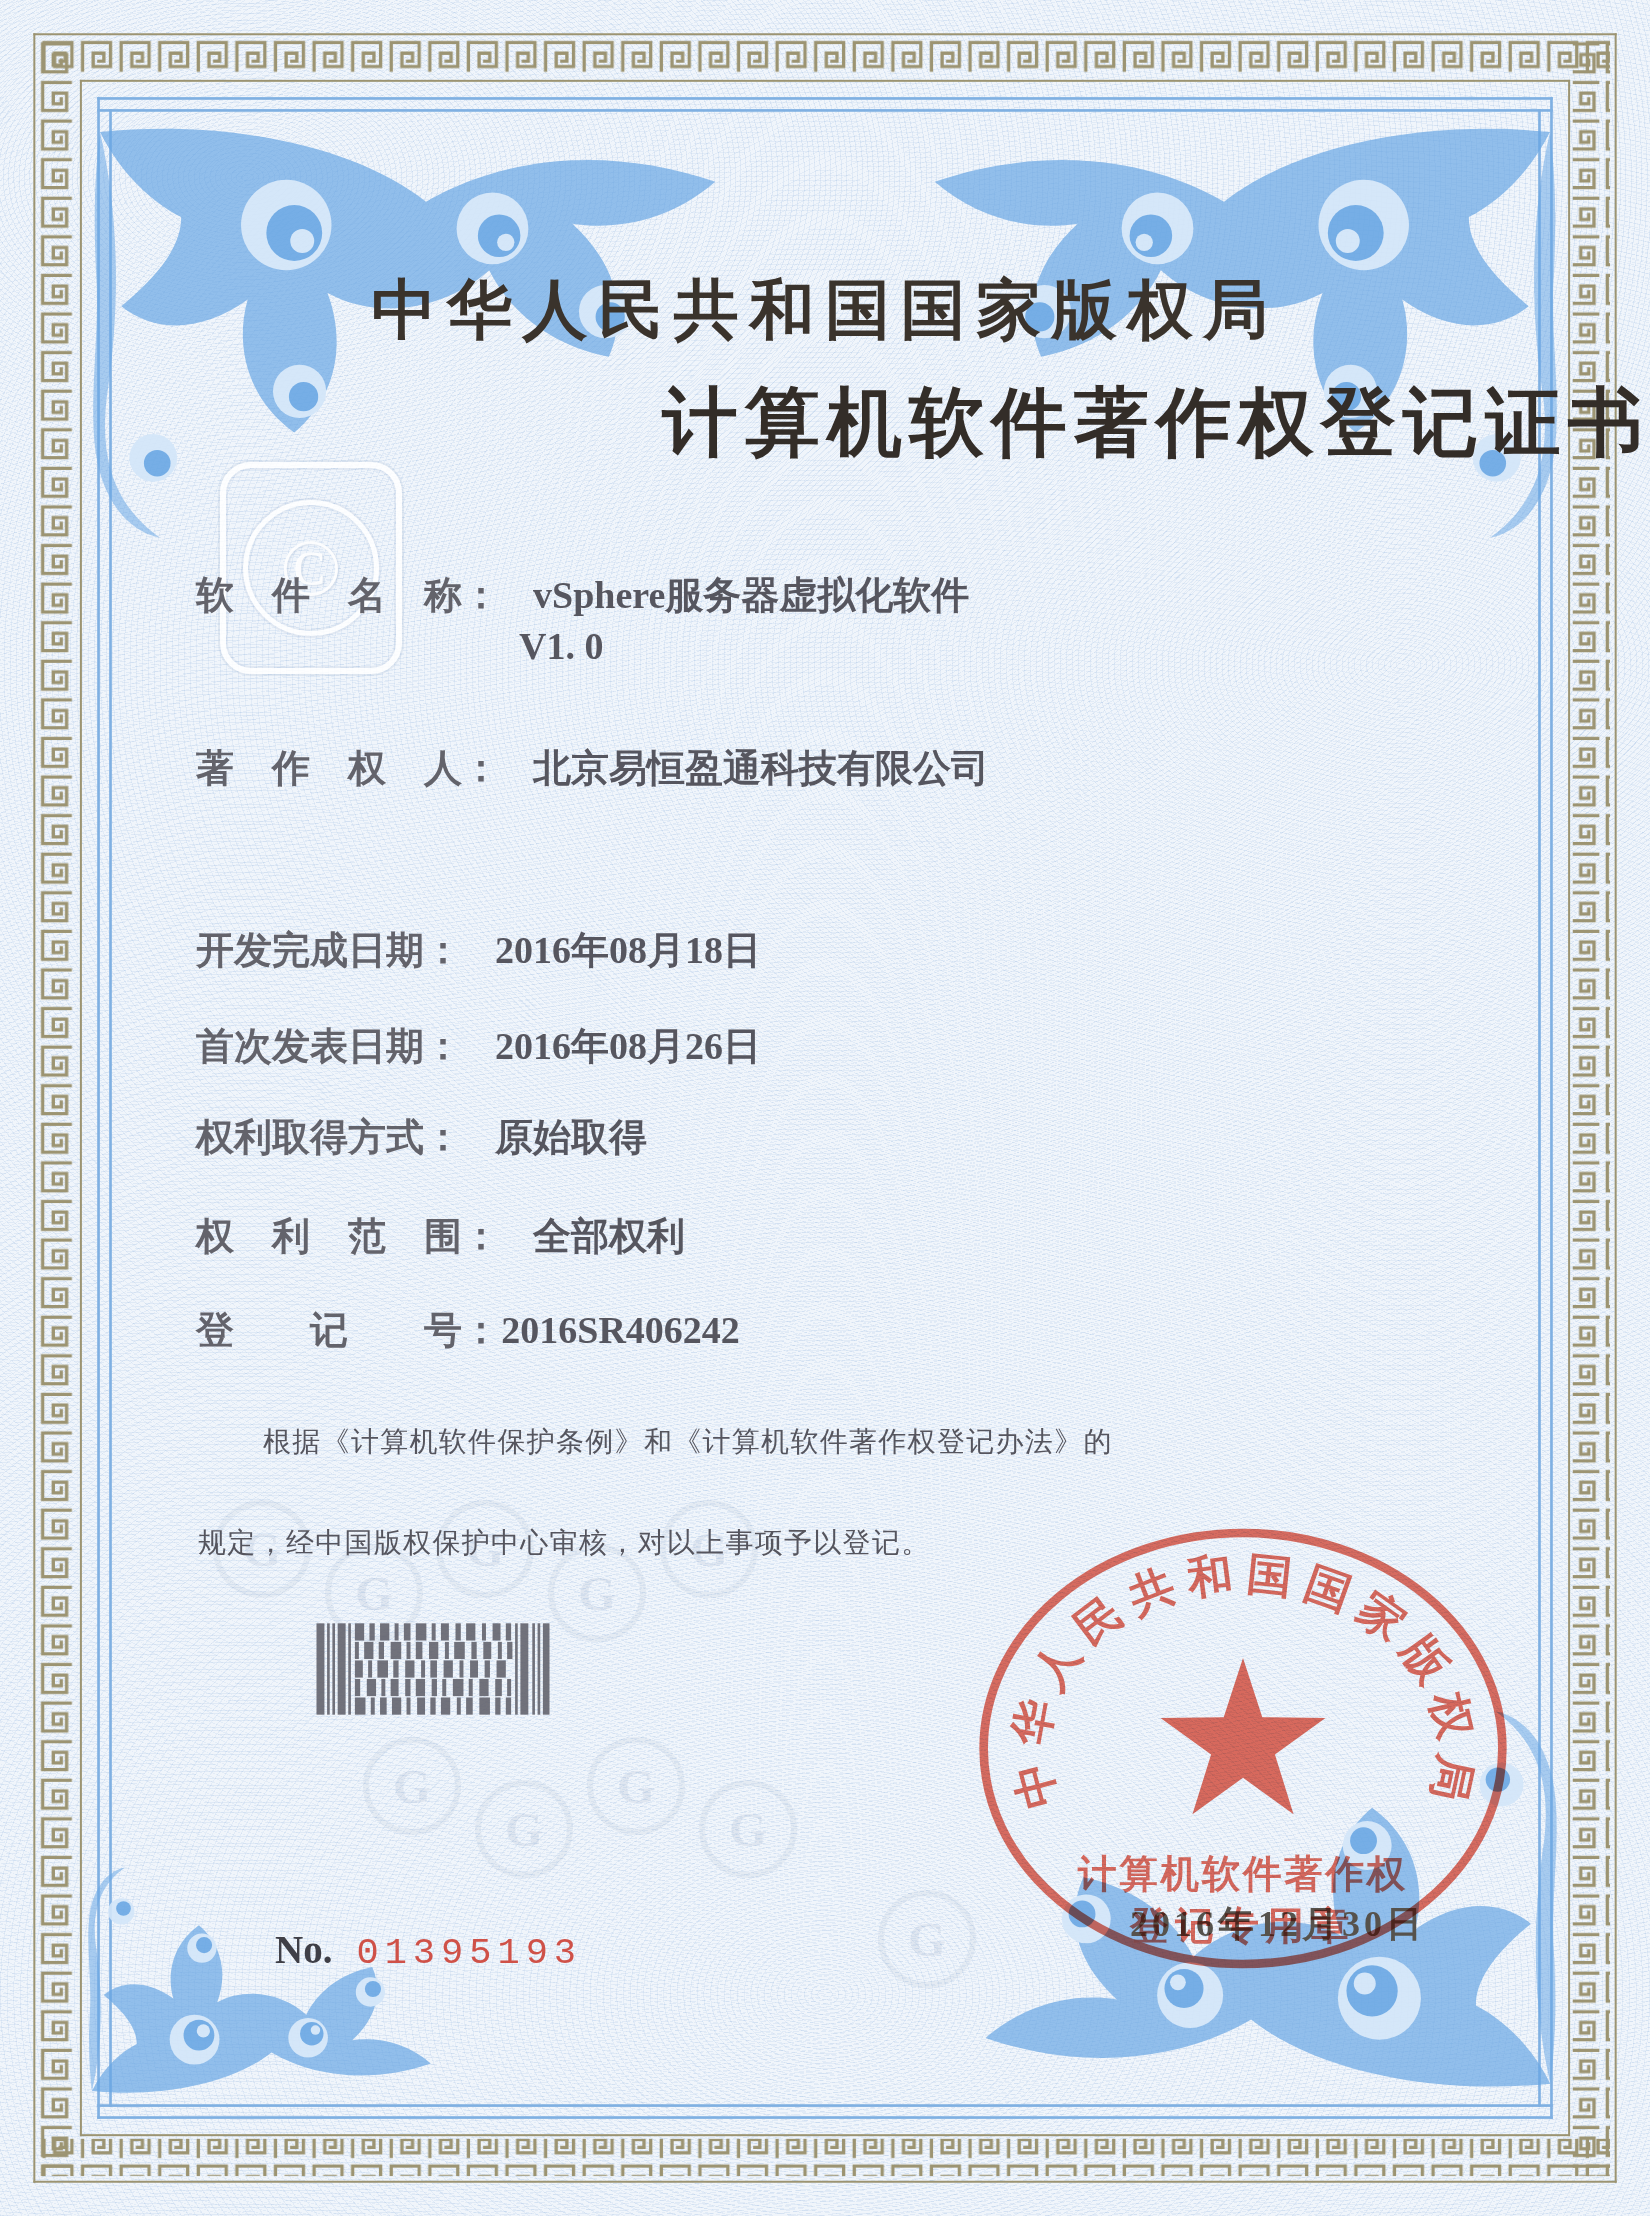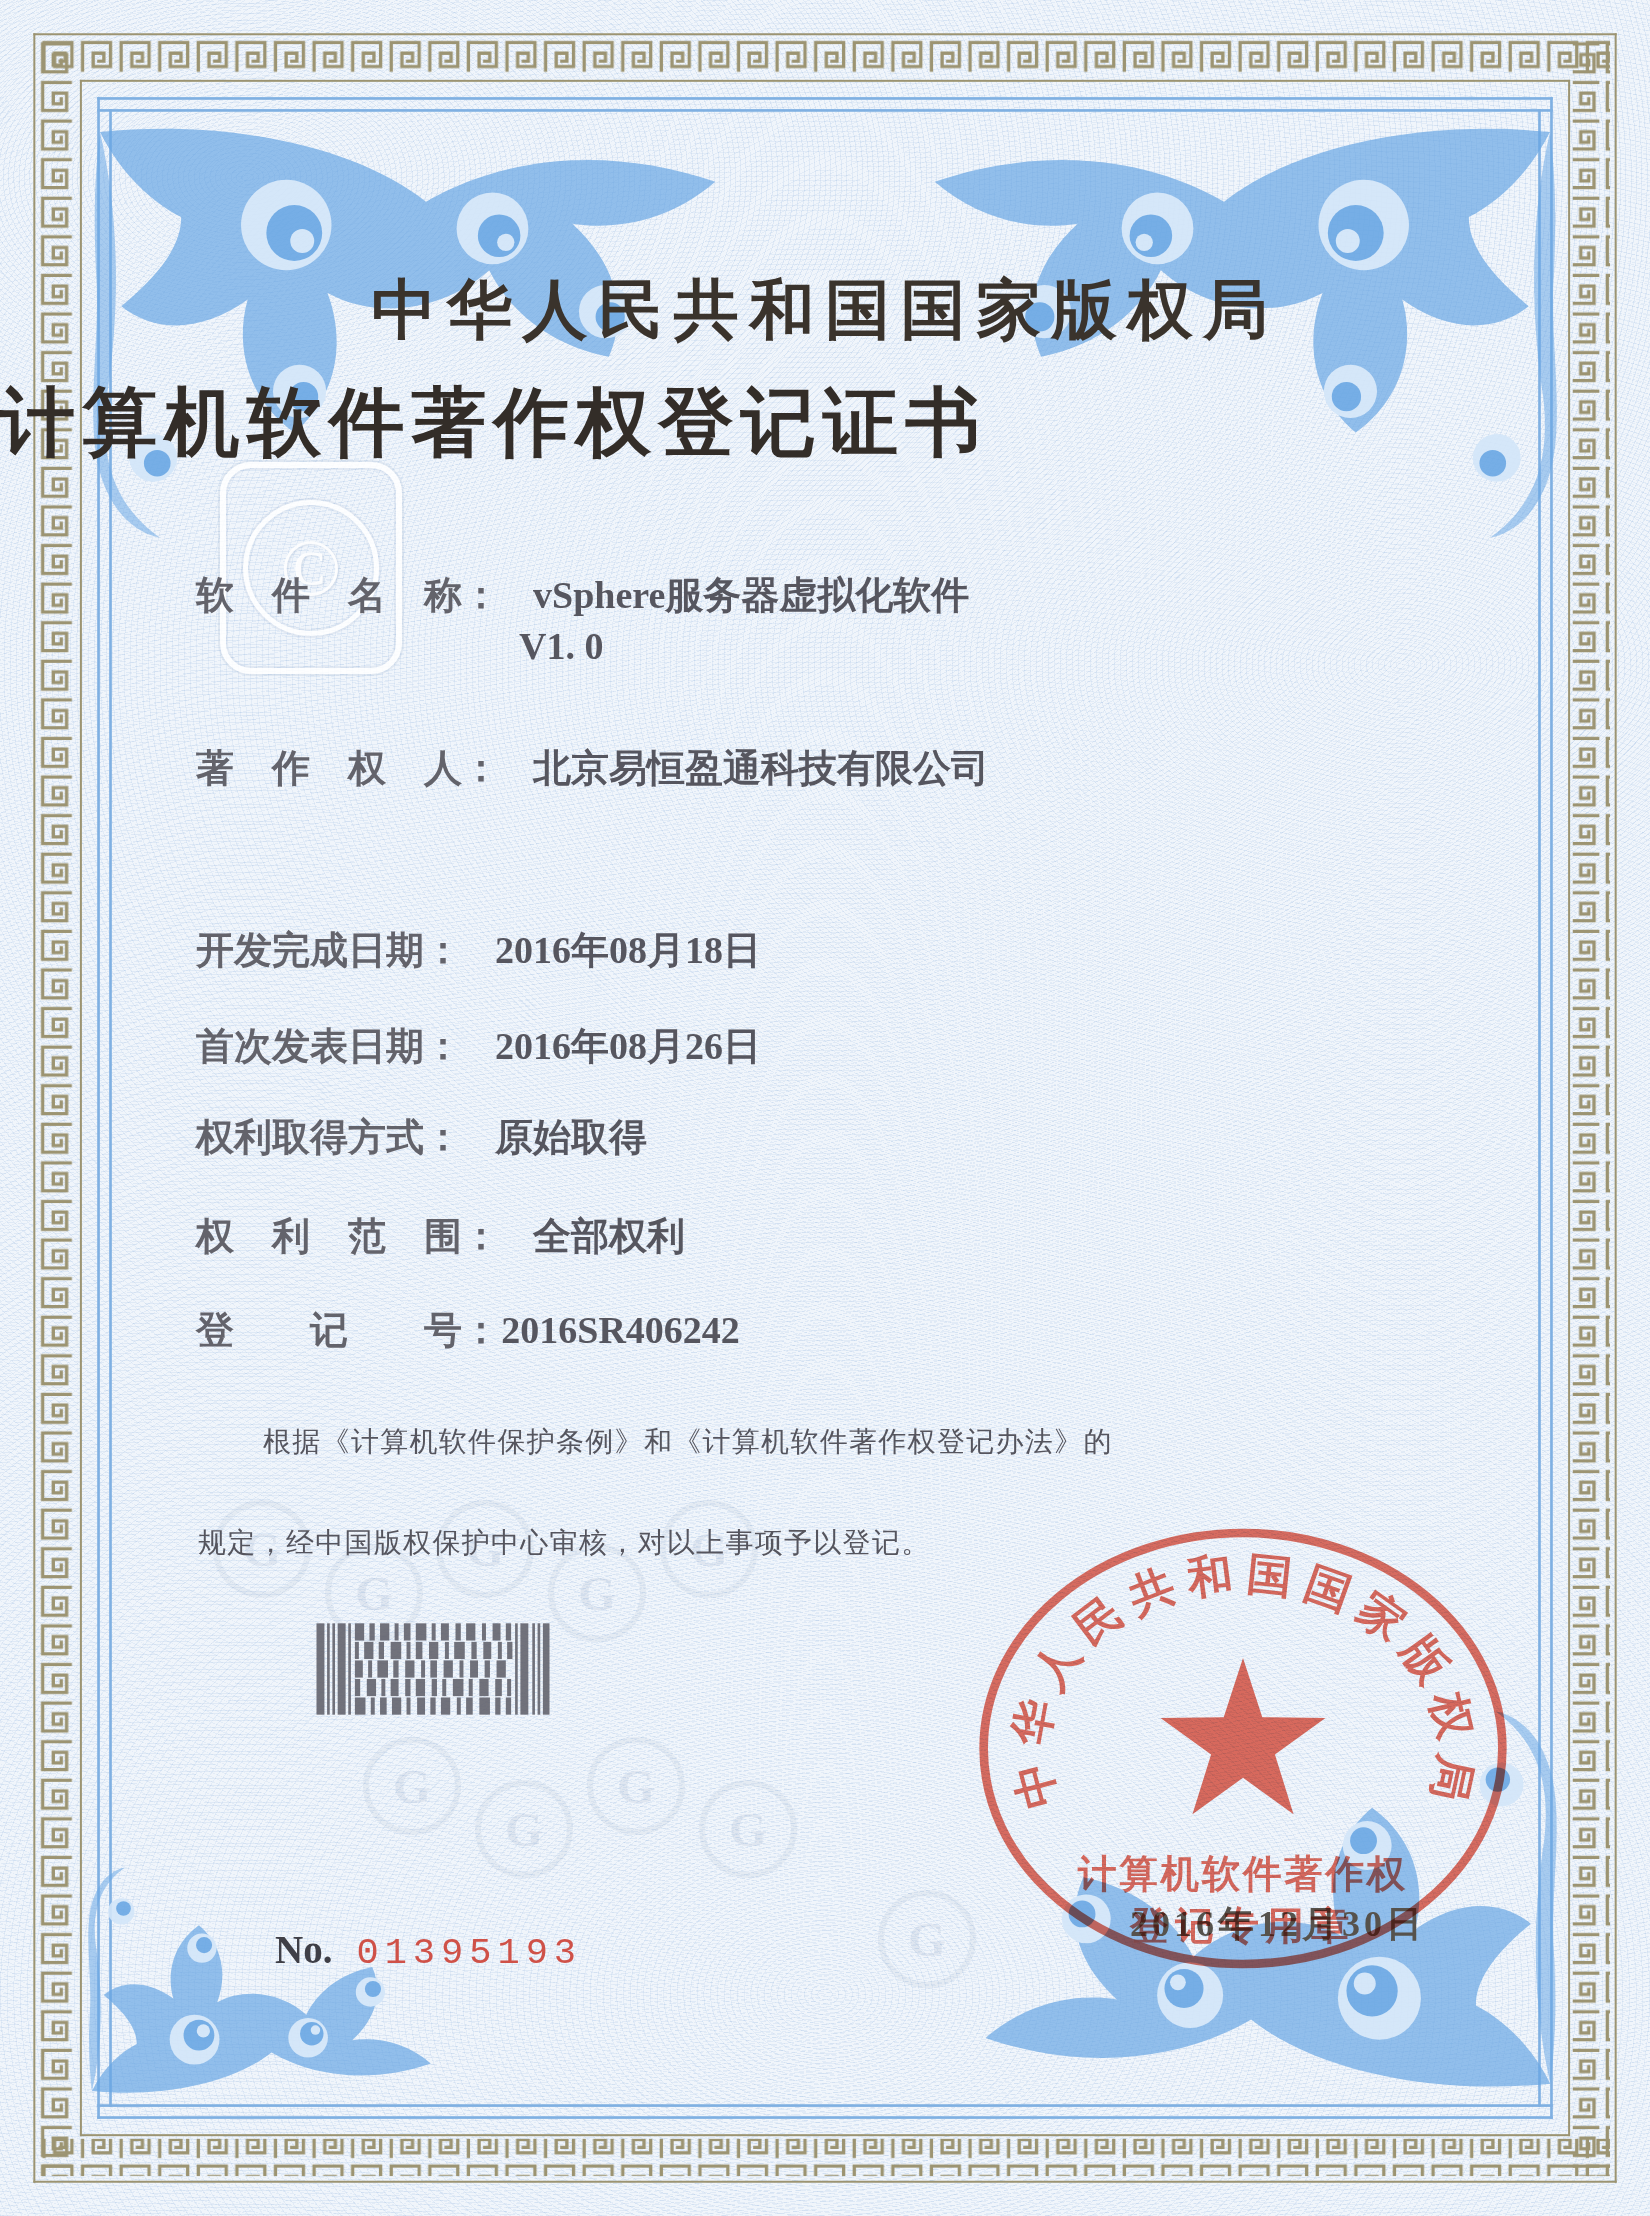--- a/index.html
+++ b/index.html
@@ -16,21 +16,21 @@
   .corner{position:absolute;z-index:2;opacity:.9;}
   .corner.tl{left:80px;top:112px;}
   .corner.tr{right:80px;top:112px;transform:scaleX(-1);}
   .corner.bl{left:81px;bottom:114px;transform:scaleY(-1);}
   .corner.br{right:81px;bottom:114px;transform:scale(-1,-1);}
   .authority{
     position:absolute;left:0;top:266px;width:100%;text-align:center;z-index:4;
     font-size:65px;font-weight:800;color:#3a332c;letter-spacing:10.6px;white-space:nowrap;
   }
   .doc-title{
-    position:absolute;left:0;top:373px;width:100%;text-align:left;z-index:4;
+    position:absolute;left:0;top:373px;width:100%;text-align:right;z-index:4;
     font-size:75px;font-weight:800;color:#332d28;letter-spacing:7.3px;white-space:nowrap;
   }
   .certno{
     position:absolute;left:1018px;top:492px;z-index:4;
     font-size:29px;color:#4e4e56;font-weight:600;white-space:nowrap;
   }
   .certno .gap{display:inline-block;width:27px;}
   .row{position:absolute;left:196px;z-index:4;font-size:38px;color:#5d5d66;font-weight:600;white-space:nowrap;}
   .row .lbl{color:#63636b;}
   .row .val{margin-left:33px;color:#56565f;}

